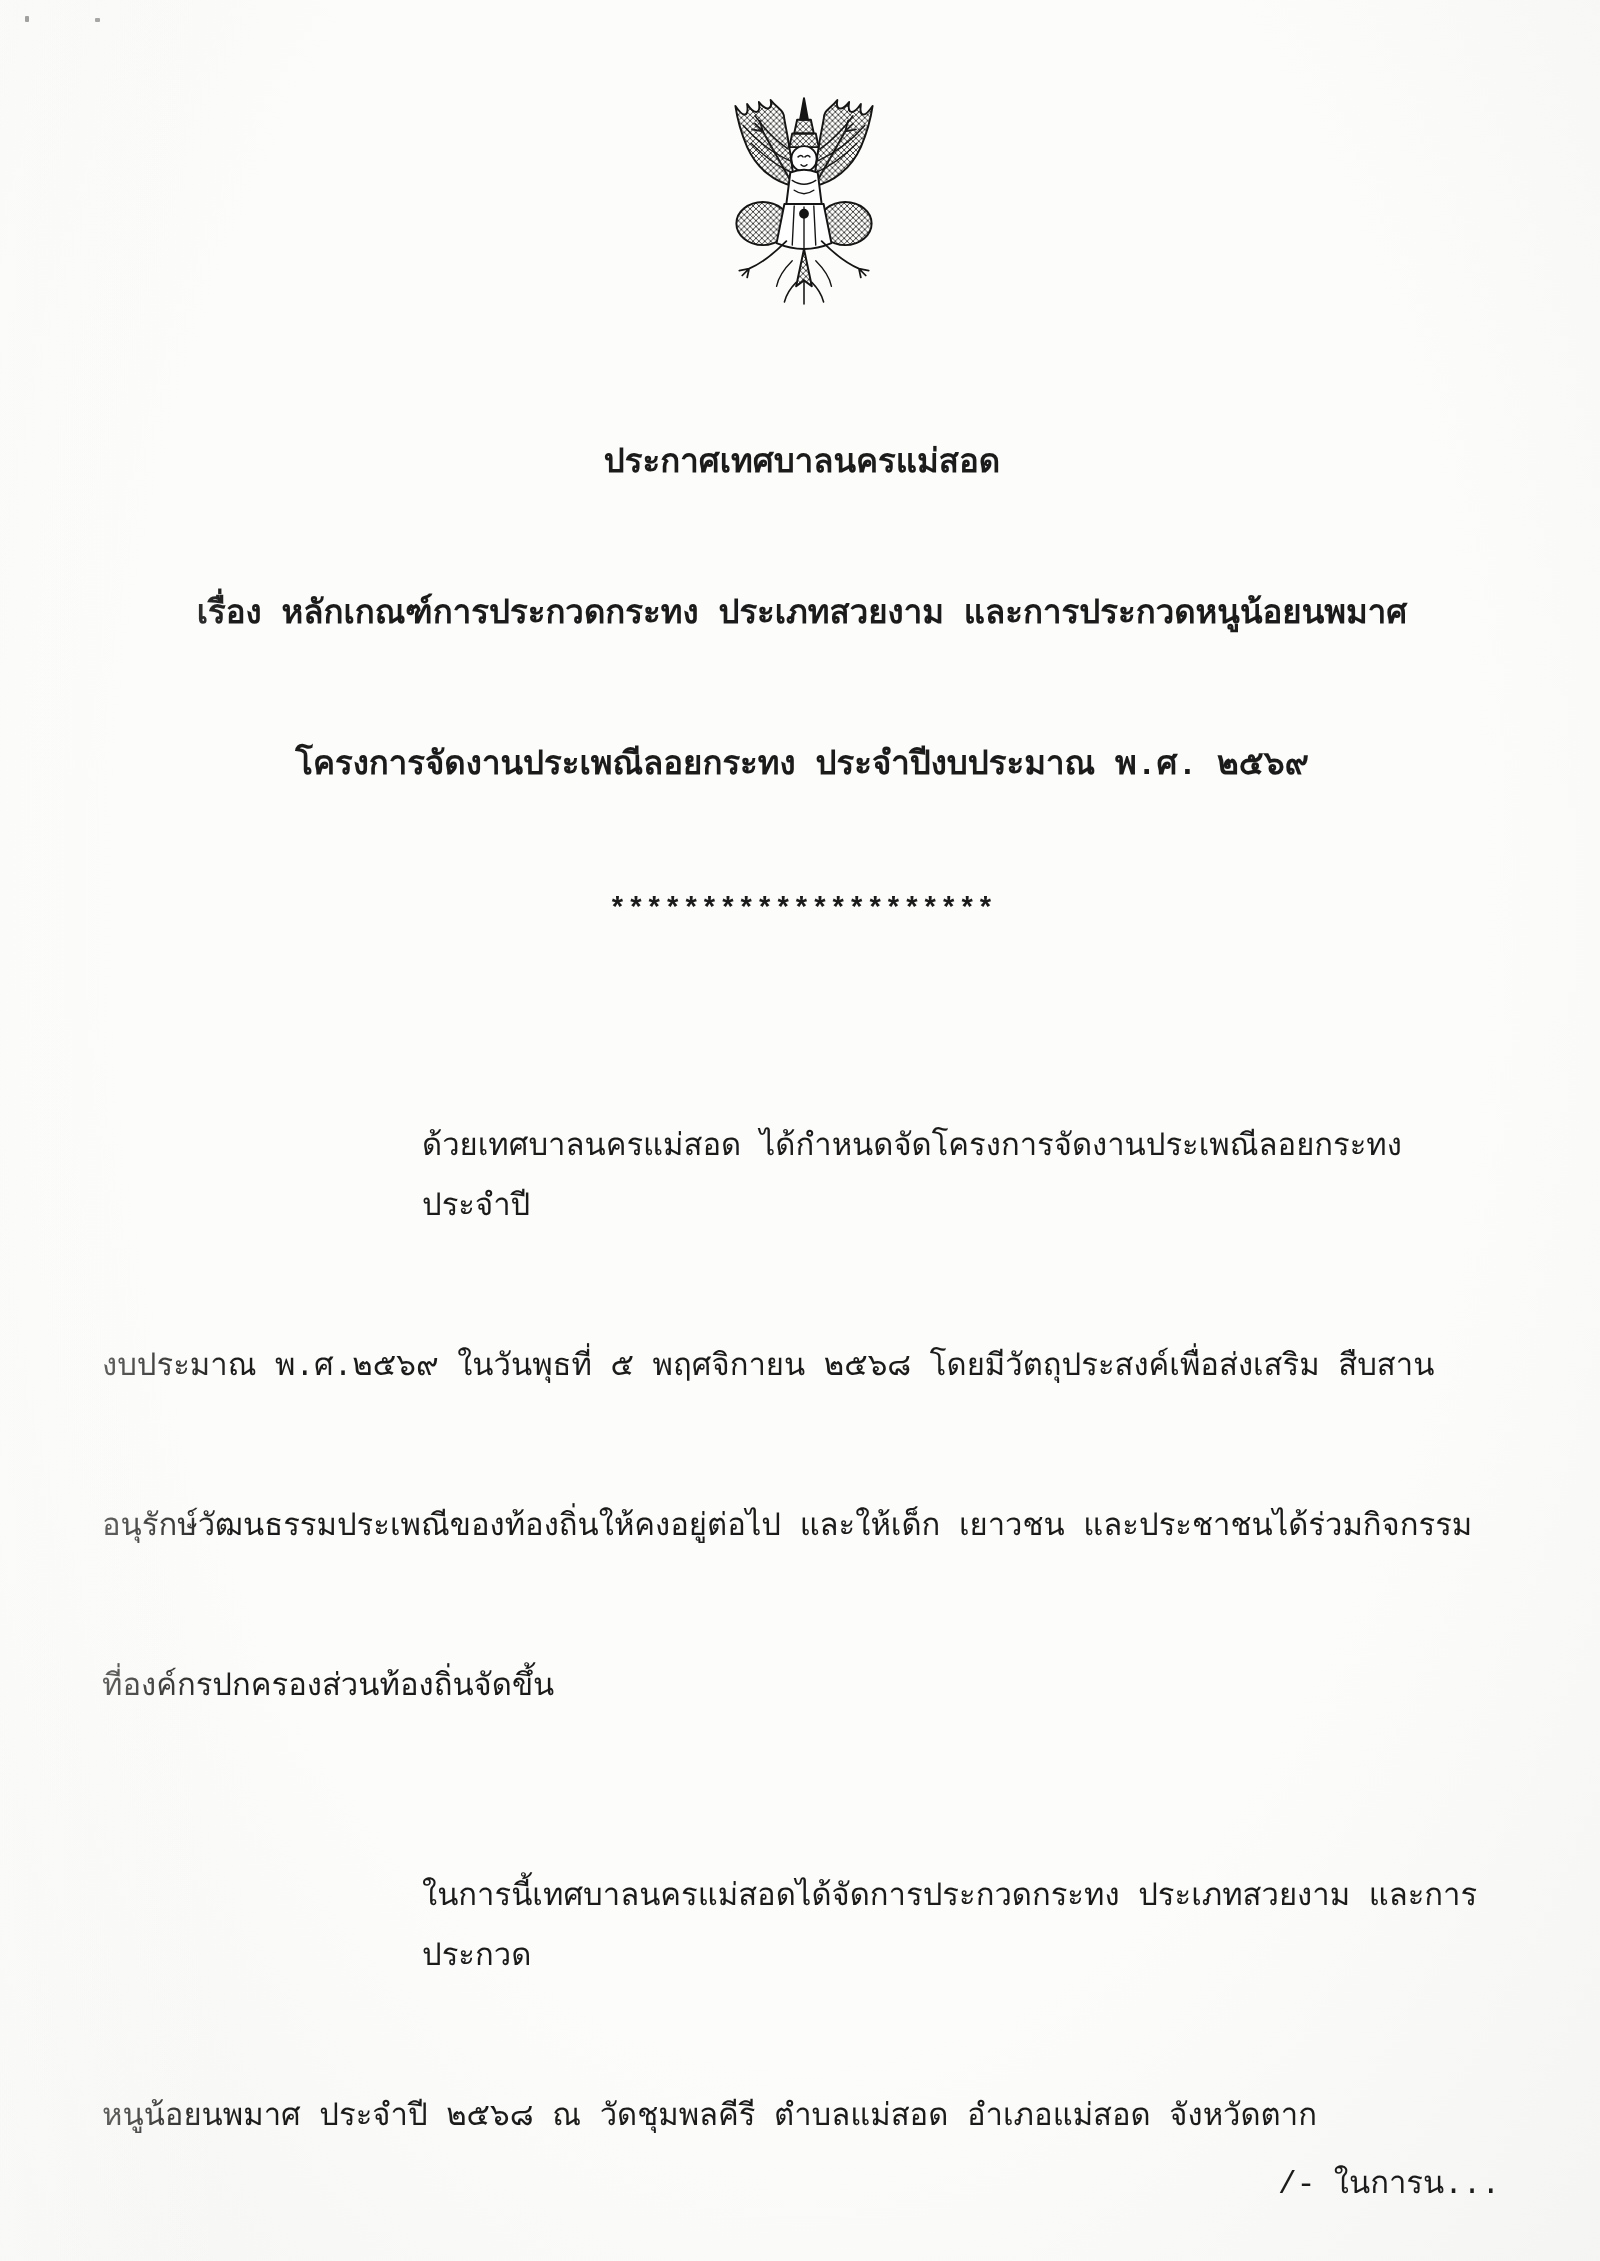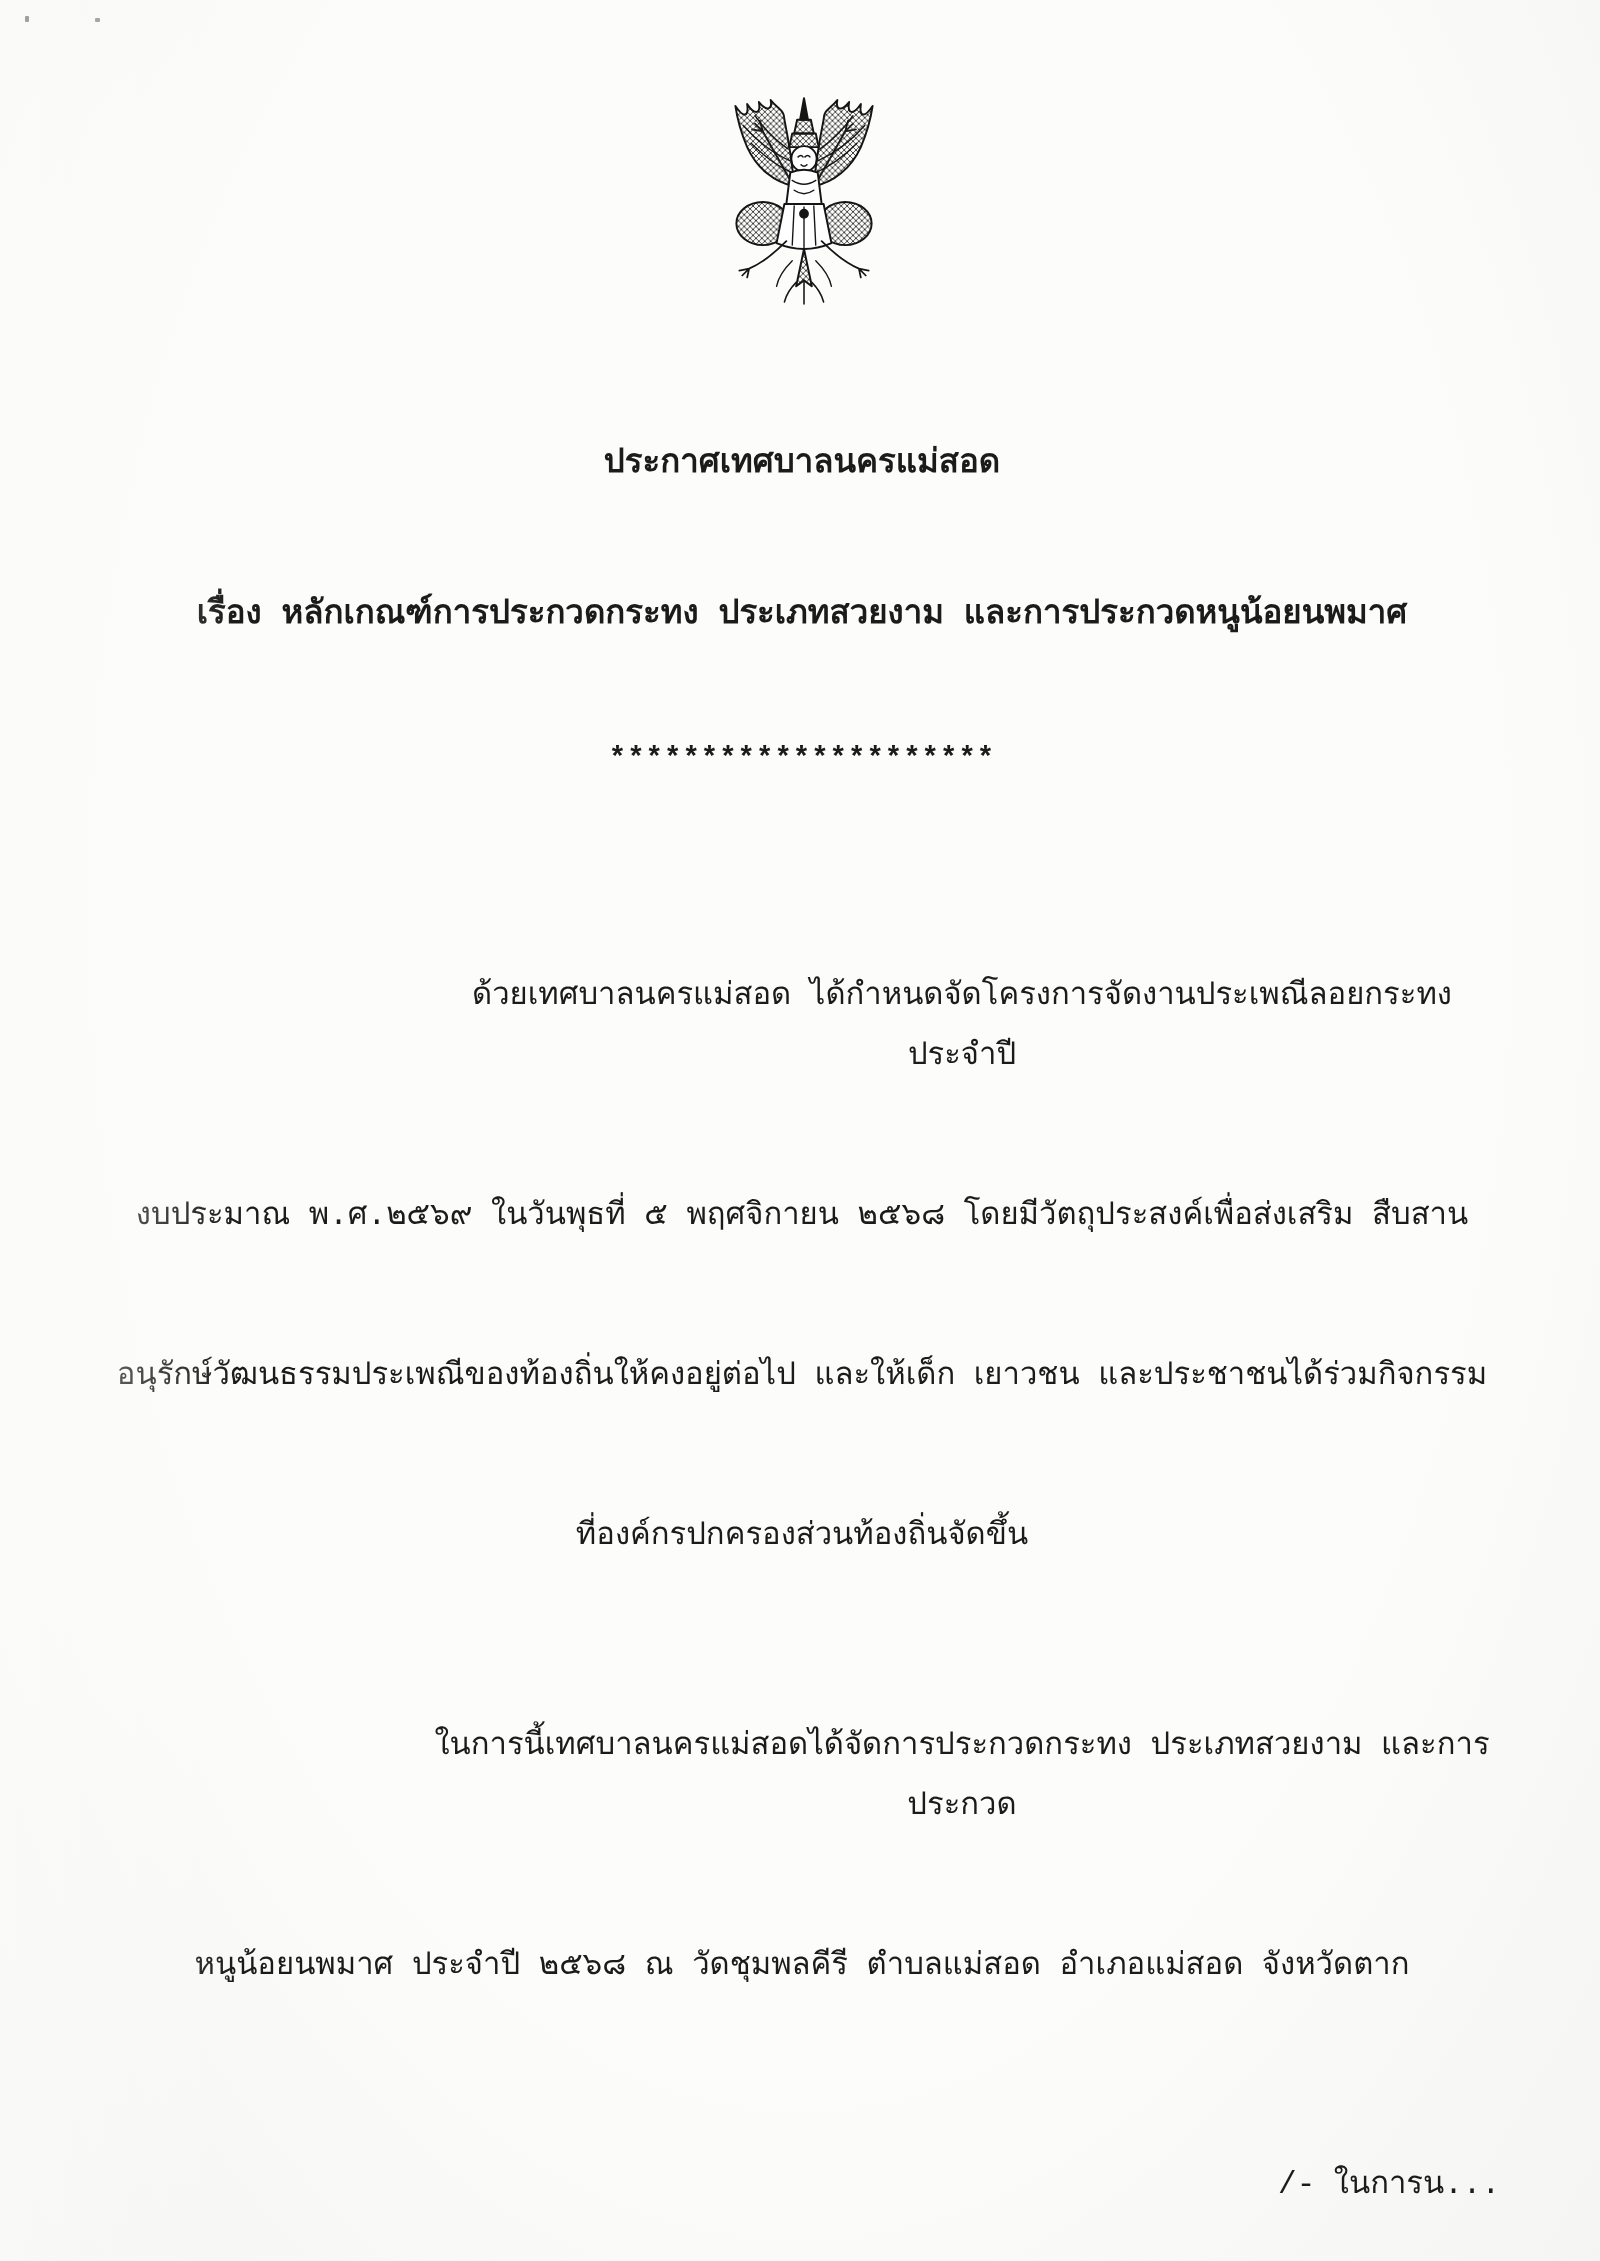--- a/index.html
+++ b/index.html
@@ -25,21 +25,21 @@
   .speck{position:absolute;background:#4a4a4a;border-radius:1px;z-index:2;}
   .speck.s1{left:25px;top:16px;width:4px;height:6px;}
   .speck.s2{left:95px;top:18px;width:5px;height:4px;opacity:.7;}
 
   .emblem{position:absolute;left:706px;top:92px;width:196px;height:220px;z-index:1;}
 
   .doc{
     position:absolute;left:102px;top:338px;width:1400px;
     font-size:31px;line-height:50px;white-space:pre-wrap;
   }
-  .ln{position:relative;text-align:center;}
+  .ln{position:relative;}
   .center{text-align:center;}
   .hdr{font-size:33px;line-height:51px;font-weight:700;}
   .divider{line-height:40px;font-size:29px;letter-spacing:1px;font-weight:700;}
   .lh60{line-height:60px;}
   .mt36{margin-top:36px;}     
   .ind-p{padding-left:320px;}  
   .footer-note{
     position:absolute;top:2160px;right:100px;
     font-size:31px;line-height:50px;
   }
@@ -92,20 +92,21 @@
 
       <path d="M100 158 L92 196 L100 190 L108 196 Z" fill="url(#ht)"></path>
       <path d="M100 190 L100 214 M92 192 C86 198 82 204 80 212 M108 192 C114 198 118 204 120 212" stroke-width="1.6"></path>
       <path d="M88 170 C80 178 74 186 72 196 M112 170 C120 178 126 186 128 196" stroke-width="1.4"></path>
     </g>
   </svg>
 
   <div class="doc">
     <div class="ln center hdr">ประกาศเทศบาลนครแม่สอด</div>
     <div class="ln center hdr">เรื่อง หลักเกณฑ์การประกวดกระทง ประเภทสวยงาม และการประกวดหนูน้อยนพมาศ</div>
+    <div class="ln center hdr">โครงการจัดงานประเพณีลอยกระทง ประจำปีงบประมาณ พ.ศ. ๒๕๖๙</div>
     <div class="ln center divider">*********************</div>
 
     <div class="ln lh60 mt36 ind-p">ด้วยเทศบาลนครแม่สอด ได้กำหนดจัดโครงการจัดงานประเพณีลอยกระทง ประจำปี</div>
     <div class="ln lh60">งบประมาณ พ.ศ.๒๕๖๙ ในวันพุธที่ ๕ พฤศจิกายน ๒๕๖๘ โดยมีวัตถุประสงค์เพื่อส่งเสริม สืบสาน</div>
     <div class="ln lh60">อนุรักษ์วัฒนธรรมประเพณีของท้องถิ่นให้คงอยู่ต่อไป และให้เด็ก เยาวชน และประชาชนได้ร่วมกิจกรรม</div>
     <div class="ln lh60">ที่องค์กรปกครองส่วนท้องถิ่นจัดขึ้น</div>
 
     <div class="ln lh60 ind-p">ในการนี้เทศบาลนครแม่สอดได้จัดการประกวดกระทง ประเภทสวยงาม และการประกวด</div>
     <div class="ln lh60">หนูน้อยนพมาศ ประจำปี ๒๕๖๘ ณ วัดชุมพลคีรี ตำบลแม่สอด อำเภอแม่สอด จังหวัดตาก</div>
 

